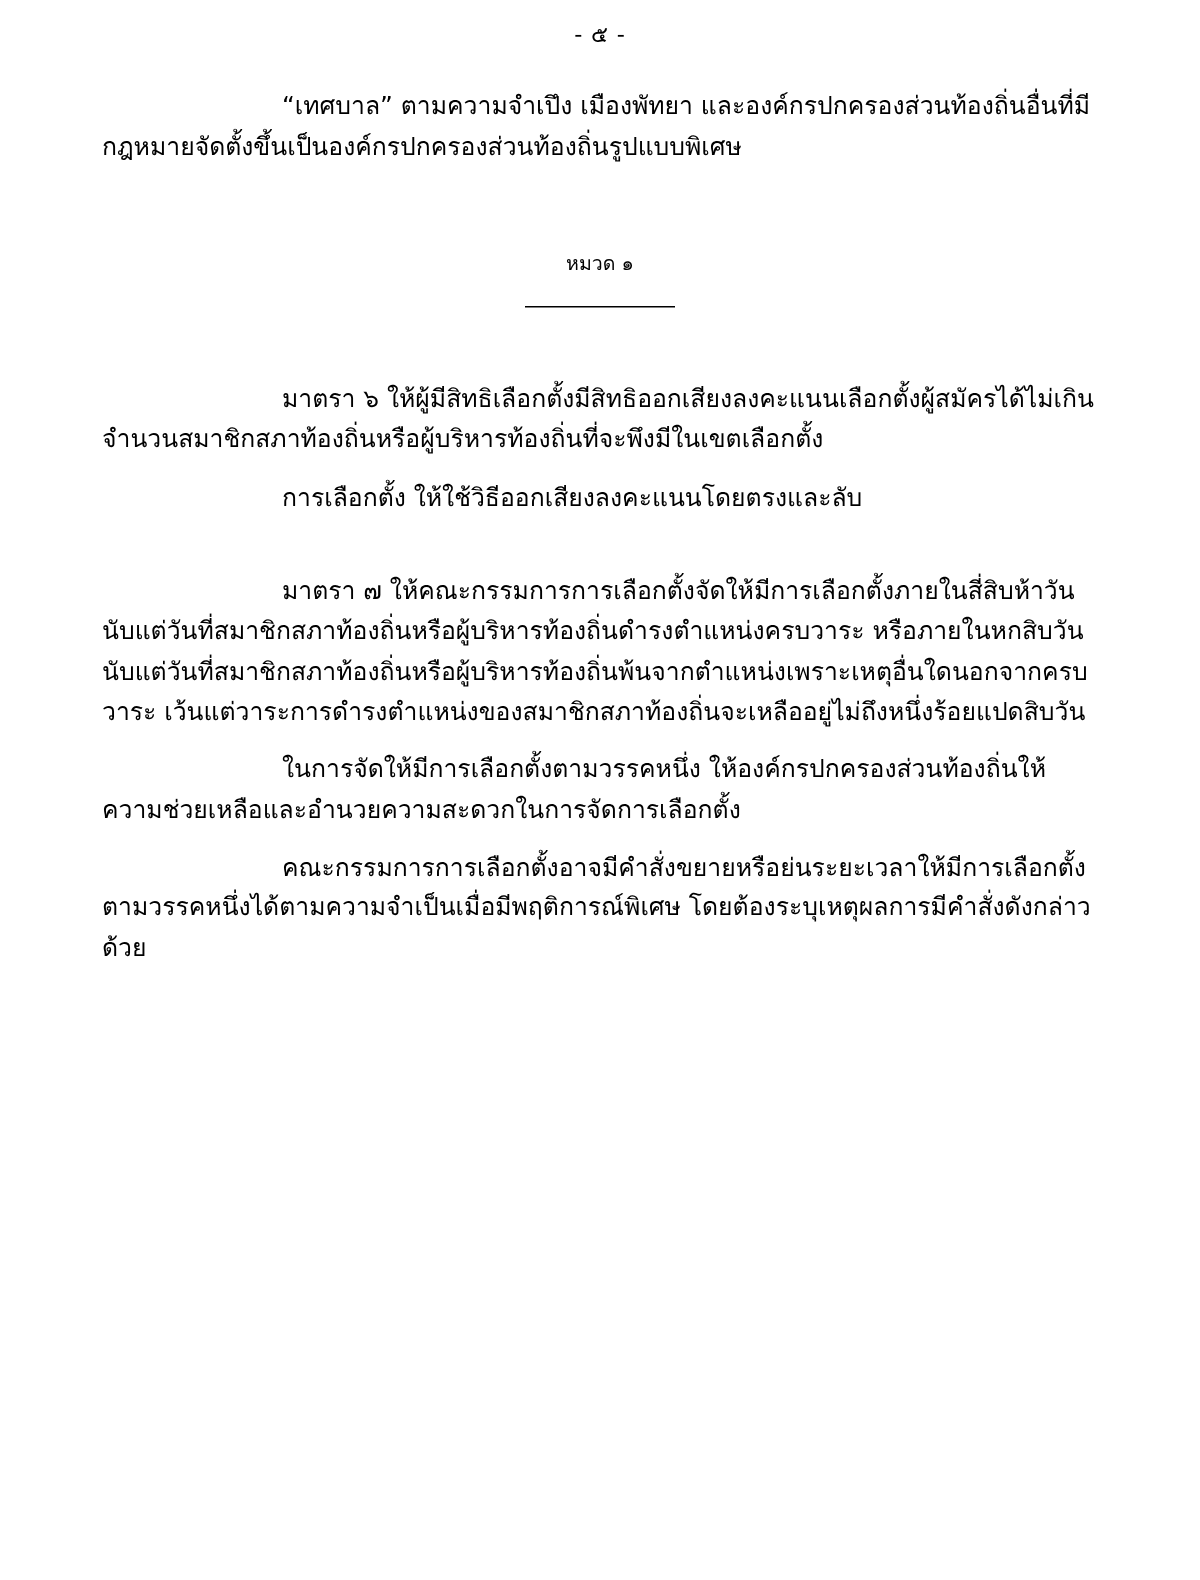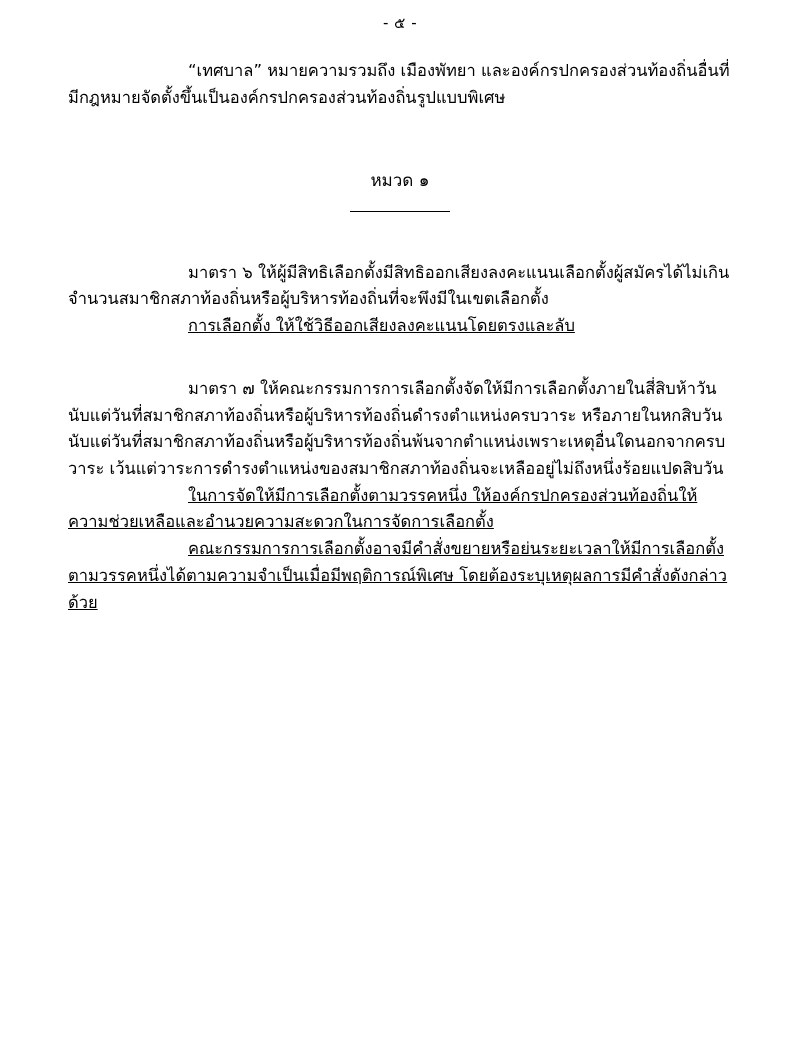--- a/index.html
+++ b/index.html
@@ -32,57 +32,56 @@
   .body-text {
     font-size: 16.5px;
     line-height: 1.62;
     text-align: left;
   }
   .para {
     margin: 0 0 0 0;
     text-indent: 0;
   }
   .para + .para {
-    margin-top: 0;
-    text-decoration: underline;
+    margin-top: 12px;
   }
   .p-ind {
     text-indent: 120px;
   }
   .gap-lg {
     height: 28px;
   }
   .gap-md {
     height: 20px;
   }
   .gap-sm {
     height: 8px;
   }
   .chapter-head {
-    font-size: 17px;
+    font-size: 13px;
     line-height: 1.6;
     text-align: center;
   }
   .rule {
     width: 100px;
     height: 0;
     border-bottom: 1px solid #000;
     margin: 16px auto 0 auto;
   }
 </style>
 </head>
 <body>
 
 <div class="page">
 
   <div class="page-number">- ๕ -</div>
 
   <div class="body-text">
 
-    <p class="para p-ind">“เทศบาล” หมายความรวมถึง  เมืองพัทยา และองค์กรปกครองส่วนท้องถิ่นอื่นที่มีกฎหมายจัดตั้งขึ้นเป็นองค์กรปกครองส่วนท้องถิ่นรูปแบบพิเศษ</p>
+    <p class="para p-ind">“เทศบาล” ตามความจำเปึง  เมืองพัทยา และองค์กรปกครองส่วนท้องถิ่นอื่นที่มีกฎหมายจัดตั้งขึ้นเป็นองค์กรปกครองส่วนท้องถิ่นรูปแบบพิเศษ</p>
 
     <div class="gap-lg"></div>
 
 
     <div class="gap-lg"></div>
 
     <div class="chapter-head">หมวด ๑</div>
     <div class="rule"></div>
 
     <div class="gap-lg"></div>

